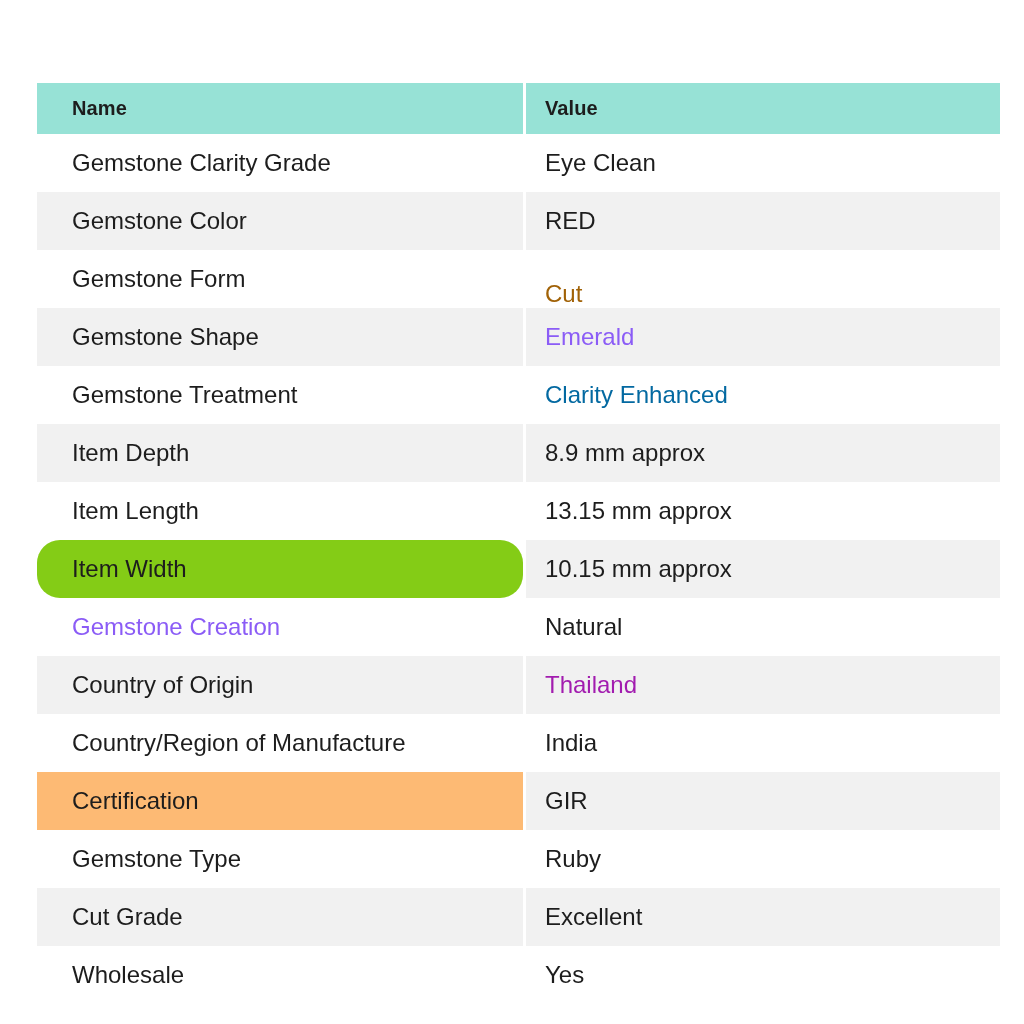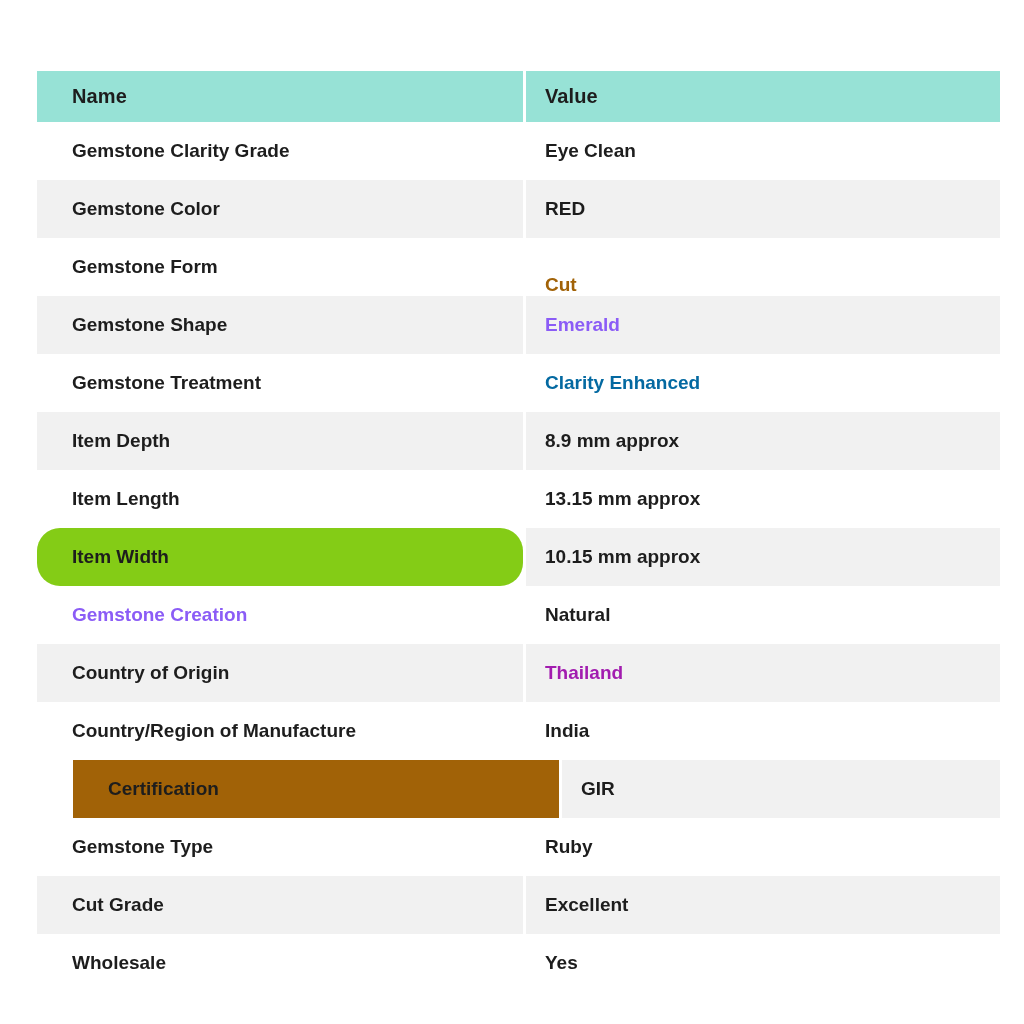--- a/index.html
+++ b/index.html
@@ -11,21 +11,21 @@
   .page {
     position: relative;
     width: 1024px;
     height: 1024px;
     background: #ffffff;
     overflow: hidden;
   }
   .spec-table {
     position: absolute;
     left: 37px;
-    top: 71px;
+    top: 83px;
     width: 963px;
   }
   .header-row {
     display: flex;
     column-gap: 3px;
     height: 51px;
   }
   .header-cell {
     display: flex;
     align-items: center;
@@ -47,22 +47,22 @@
   }
   .row {
     display: flex;
     column-gap: 3px;
     height: 58px;
   }
   .cell {
     display: flex;
     align-items: center;
     box-sizing: border-box;
-    font-size: 19px;
-    font-weight: 700;
+    font-size: 24px;
+    font-weight: 400;
     background: transparent;
   }
   .row.alt .cell {
     
   }
 </style>
 </head>
 <body>
 
 <div class="page">
@@ -171,21 +171,21 @@
       <div class="row">
         <div class="cell col-name" style="color: rgb(29, 29, 29);">
           <span>Country/Region of Manufacture</span>
         </div>
         <div class="cell col-value" style="color: rgb(29, 29, 29);">
           <span>India</span>
         </div>
       </div>
 
       <div class="row alt">
-        <div class="cell col-name" style="background: #a16207; color: rgb(29, 29, 29); margin-left: 36px;">
+        <div class="cell col-name" style="background: #fdba74; color: rgb(29, 29, 29);">
           <span>Certification</span>
         </div>
         <div class="cell col-value" style="background: rgb(241, 241, 241); color: rgb(29, 29, 29);">
           <span>GIR</span>
         </div>
       </div>
 
       <div class="row">
         <div class="cell col-name" style="color: rgb(29, 29, 29);">
           <span>Gemstone Type</span>

